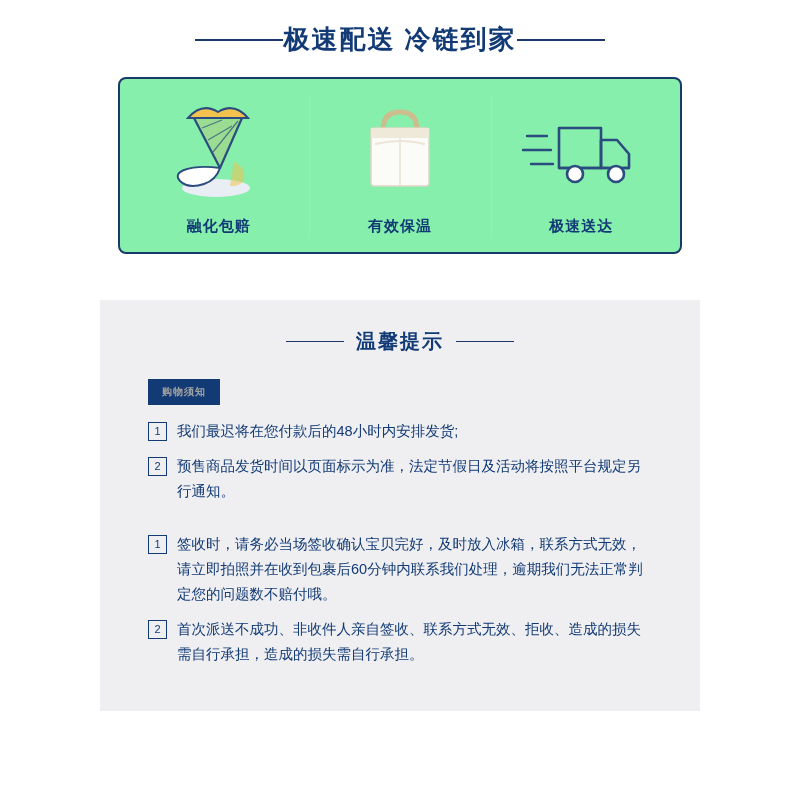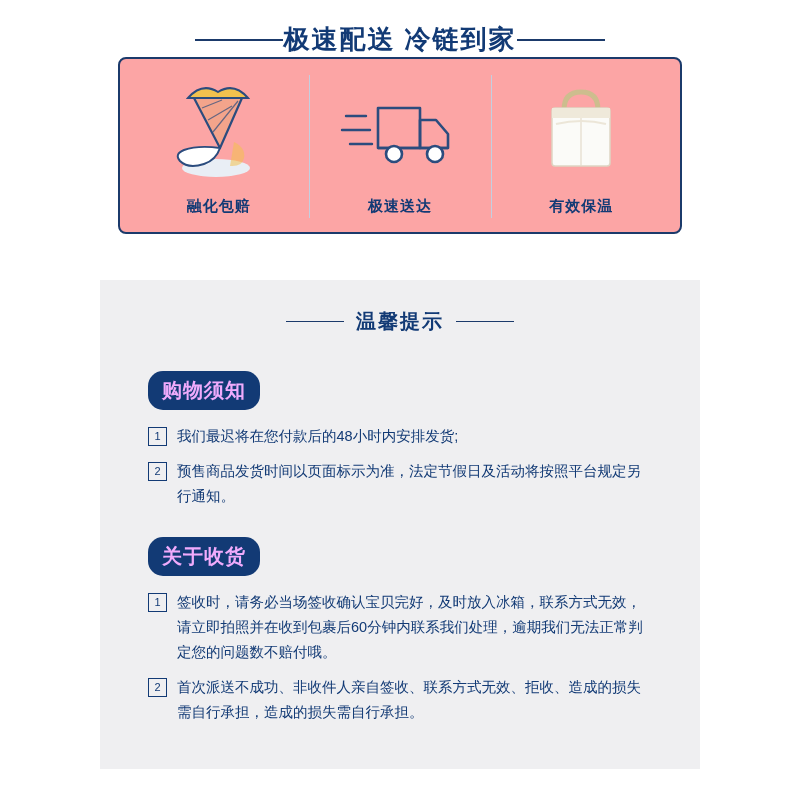--- a/index.html
+++ b/index.html
@@ -22,20 +22,21 @@
   }
 
   
   .delivery {
     padding: 22px 0 0 0;
   }
   .title-row {
     display: flex;
     align-items: center;
     justify-content: center;
+    margin-bottom: 20px;
   }
   .title-row .rule {
     width: 88px;
     height: 2px;
     background: #1b3a6b;
   }
   .title-main {
     font-size: 26px;
     font-weight: bold;
     letter-spacing: 2px;
@@ -43,21 +44,21 @@
     white-space: nowrap;
   }
 
   .feature-box {
     margin: 0 118px;
     border: 2px solid #1b3a6b;
     border-radius: 8px;
     display: flex;
     padding: 10px 8px 8px 8px;
     box-sizing: border-box;
-    background: #fca5a5;
+    background: #86efac;
   }
   .feature {
     flex: 1 1 0;
     position: relative;
     display: flex;
     flex-direction: column;
     align-items: center;
     justify-content: flex-start;
     padding: 6px 4px 8px 4px;
   }
@@ -88,44 +89,43 @@
   .tips {
     margin: 46px 100px 0 100px;
     background: #efeff1;
     padding: 28px 0 34px 0;
   }
   .tips-title-row {
     display: flex;
     align-items: center;
     justify-content: center;
     gap: 12px;
-    margin-bottom: 36px;
+    margin-bottom: 24px;
   }
   .tips-title-row .rule {
     width: 58px;
     height: 1.5px;
     background: #1b3a6b;
   }
   .tips-title {
     font-size: 20px;
     font-weight: bold;
     color: #123a75;
     letter-spacing: 2px;
   }
 
   .tag {
     display: inline-block;
     background: #123a75;
-    color: #f0abfc;
-    font-size: 20px;
+    color: #a3a3a3;
+    font-size: 10px;
     font-weight: bold;
     letter-spacing: 1px;
     padding: 6px 14px;
     margin: 0 0 14px 48px;
-    border-radius: 15px;
   }
   .lead {
     margin: 0 48px 12px 48px;
     font-size: 15.5px;
     font-weight: bold;
     color: #123a75;
     line-height: 1.75;
   }
   ol.items {
     list-style: none;
@@ -179,53 +179,53 @@
             <path d="M30 22 L78 22 L56 72 Z" fill="#d9a441" opacity="0.25"></path>
             <path d="M30 22 L78 22 L56 72 Z" fill="none" stroke="#2b4c7e" stroke-width="2.2" stroke-linejoin="round"></path>
             <path d="M38 32 L58 24 M44 44 L68 30 M49 56 L74 25" stroke="#2b4c7e" stroke-width="1.2" opacity="0.7" fill="none"></path>
             <path d="M24 22 q14 -16 30 -6 q16 -10 30 6 z" fill="#f2c14e"></path>
             <path d="M24 22 q14 -16 30 -6 q16 -10 30 6 z" fill="none" stroke="#2b4c7e" stroke-width="2"></path>
             <path d="M56 72 q-4 12 -16 16 q-16 5 -24 -3 q-6 -7 4 -11 q14 -5 36 -2 z" fill="#ffffff" stroke="#2b4c7e" stroke-width="2" stroke-linejoin="round"></path>
             <path d="M70 66 q12 6 10 16 q-2 9 -14 8" fill="#f2c14e" opacity="0.55"></path>
           </svg>
         </div>
         <div class="cap">融化包赔</div>
+      </div>
+
+      <div class="feature">
+        <div class="art">
+          <svg width="110" height="110" viewBox="0 0 110 110">
+            <path d="M38 34 q0 -18 17 -18 q17 0 17 18" fill="none" stroke="#cdbd8e" stroke-width="5"></path>
+            <rect x="26" y="32" width="58" height="58" rx="3" fill="#fbfbf8" stroke="#ded6c3" stroke-width="1.5"></rect>
+            <rect x="26" y="32" width="58" height="10" fill="#efe9da"></rect>
+            <path d="M55 42 V90" stroke="#e4dccb" stroke-width="1.2"></path>
+            <path d="M30 48 q26 -6 50 0" fill="none" stroke="#ece6d8" stroke-width="2"></path>
+          </svg>
+        </div>
+        <div class="cap">有效保温</div>
       </div>
 
       <div class="feature">
         <div class="art">
           <svg width="120" height="110" viewBox="0 0 120 110">
             <g stroke="#2b4c7e" stroke-width="2.4" fill="none" stroke-linecap="round">
               <path d="M6 40 H26 M2 54 H30 M10 68 H32"></path>
             </g>
             <g stroke="#2b4c7e" stroke-width="2.6" fill="none" stroke-linejoin="round">
               <path d="M38 32 H80 V72 H38 Z"></path>
               <path d="M80 44 H96 L108 58 V72 H80 Z"></path>
               <path d="M38 72 H108"></path>
             </g>
             <circle cx="54" cy="78" r="8" fill="#ffffff" stroke="#2b4c7e" stroke-width="2.6"></circle>
             <circle cx="95" cy="78" r="8" fill="#ffffff" stroke="#2b4c7e" stroke-width="2.6"></circle>
           </svg>
         </div>
         <div class="cap">极速送达</div>
       </div>
 
-      <div class="feature">
-        <div class="art">
-          <svg width="110" height="110" viewBox="0 0 110 110">
-            <path d="M38 34 q0 -18 17 -18 q17 0 17 18" fill="none" stroke="#cdbd8e" stroke-width="5"></path>
-            <rect x="26" y="32" width="58" height="58" rx="3" fill="#fbfbf8" stroke="#ded6c3" stroke-width="1.5"></rect>
-            <rect x="26" y="32" width="58" height="10" fill="#efe9da"></rect>
-            <path d="M55 42 V90" stroke="#e4dccb" stroke-width="1.2"></path>
-            <path d="M30 48 q26 -6 50 0" fill="none" stroke="#ece6d8" stroke-width="2"></path>
-          </svg>
-        </div>
-        <div class="cap">有效保温</div>
-      </div>
-
 
     </div>
   </section>
 
   <section class="tips">
 
     <div class="tips-title-row">
       <span class="rule"></span>
       <span class="tips-title">温馨提示</span>
       <span class="rule"></span>
@@ -241,21 +241,20 @@
         <li>
           <span class="num">2</span>
           <span class="txt">预售商品发货时间以页面标示为准，法定节假日及活动将按照平台规定另行通知。</span>
         </li>
       </ol>
     </div>
 
     <div class="gap-block"></div>
 
     <div>
-      <div class="tag">关于收货</div>
       <ol class="items">
         <li>
           <span class="num">1</span>
           <span class="txt">签收时，请务必当场签收确认宝贝完好，及时放入冰箱，联系方式无效，请立即拍照并在收到包裹后60分钟内联系我们处理，逾期我们无法正常判定您的问题数不赔付哦。</span>
         </li>
         <li>
           <span class="num">2</span>
           <span class="txt">首次派送不成功、非收件人亲自签收、联系方式无效、拒收、造成的损失需自行承担，造成的损失需自行承担。</span>
         </li>
       </ol>

